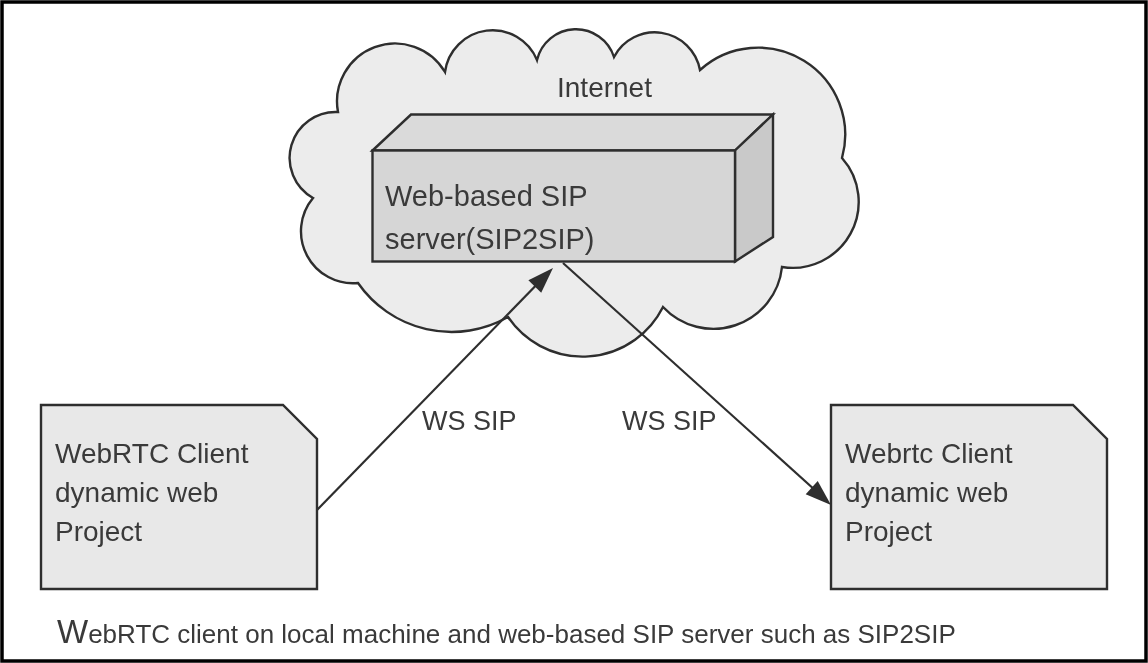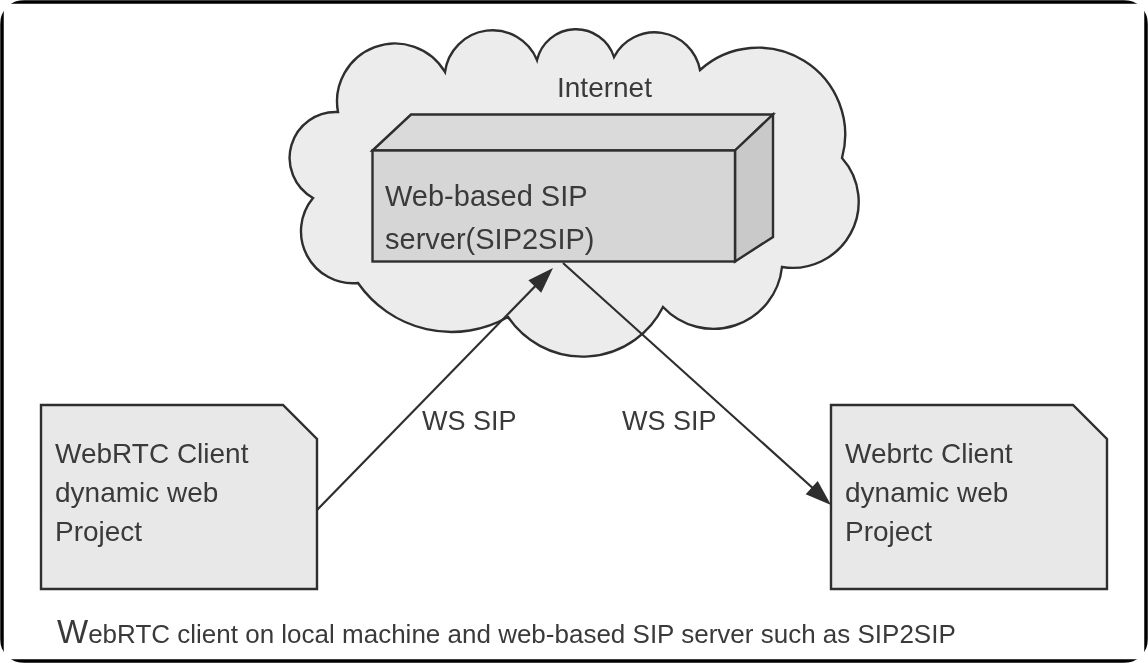--- a/index.html
+++ b/index.html
@@ -3,21 +3,20 @@
 <meta charset="utf-8">
 <style>
   html, body { margin: 0; padding: 0; background: #ffffff; }
   .stage {
     position: relative;
     width: 1148px;
     height: 663px;
     background: #ffffff;
     overflow: hidden;
     font-family: "Liberation Sans", "DejaVu Sans", sans-serif;
-    border-radius: 24px;
   }
   svg { display: block; }
   .outline { stroke: #2e2e2e; stroke-width: 2.4; }
   .frame { stroke: #000000; stroke-width: 3.5; fill: none; }
   .conn { stroke: #2e2e2e; stroke-width: 2.2; fill: none; }
   .head { fill: #2e2e2e; stroke: none; }
   text { fill: #3a3a3a; }
   .lbl-internet { font-size: 28px; }
   .lbl-server { font-size: 29px; }
   .lbl-client { font-size: 28px; }

